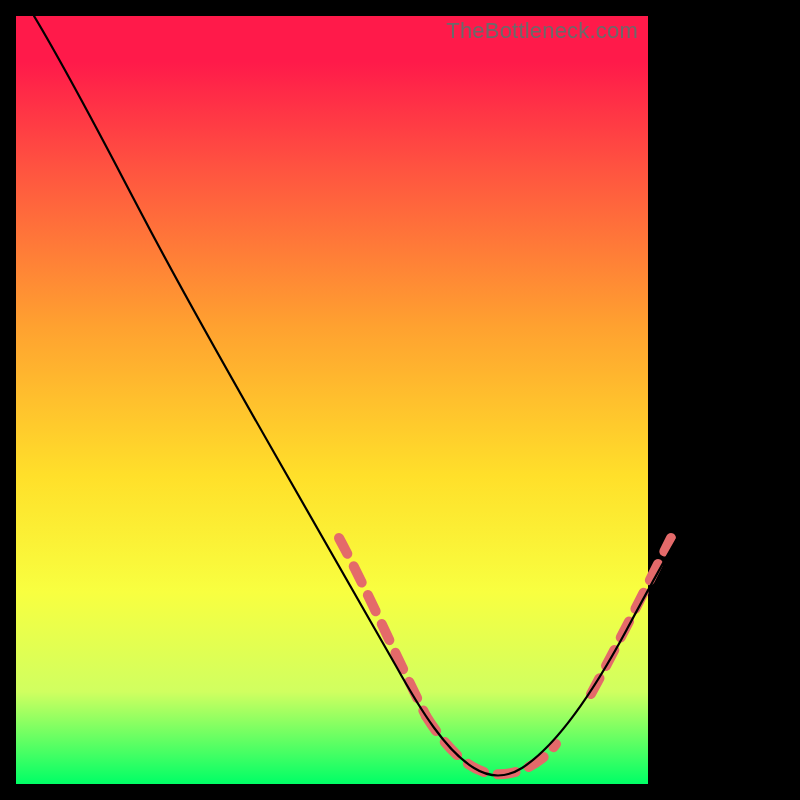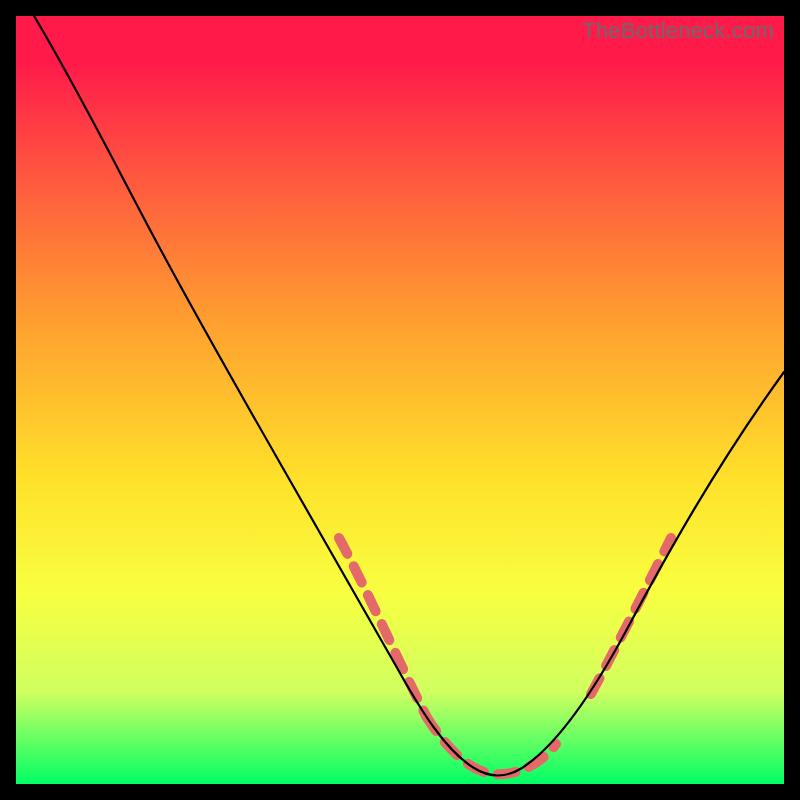--- a/index.html
+++ b/index.html
@@ -7,21 +7,21 @@
   .frame {
     position: relative;
     width: 800px;
     height: 800px;
     background: #000;
   }
   .plot {
     position: absolute;
     left: 16px;
     top: 16px;
-    width: 768px;
+    width: 632px;
     height: 768px;
     background: linear-gradient(to bottom,
       #ff1a4a 0%,
       #ff1a4a 6%,
       #ff5440 20%,
       #ffa030 40%,
       #ffe02a 60%,
       #f8ff40 75%,
       #d0ff60 88%,
       #00ff66 100%);

